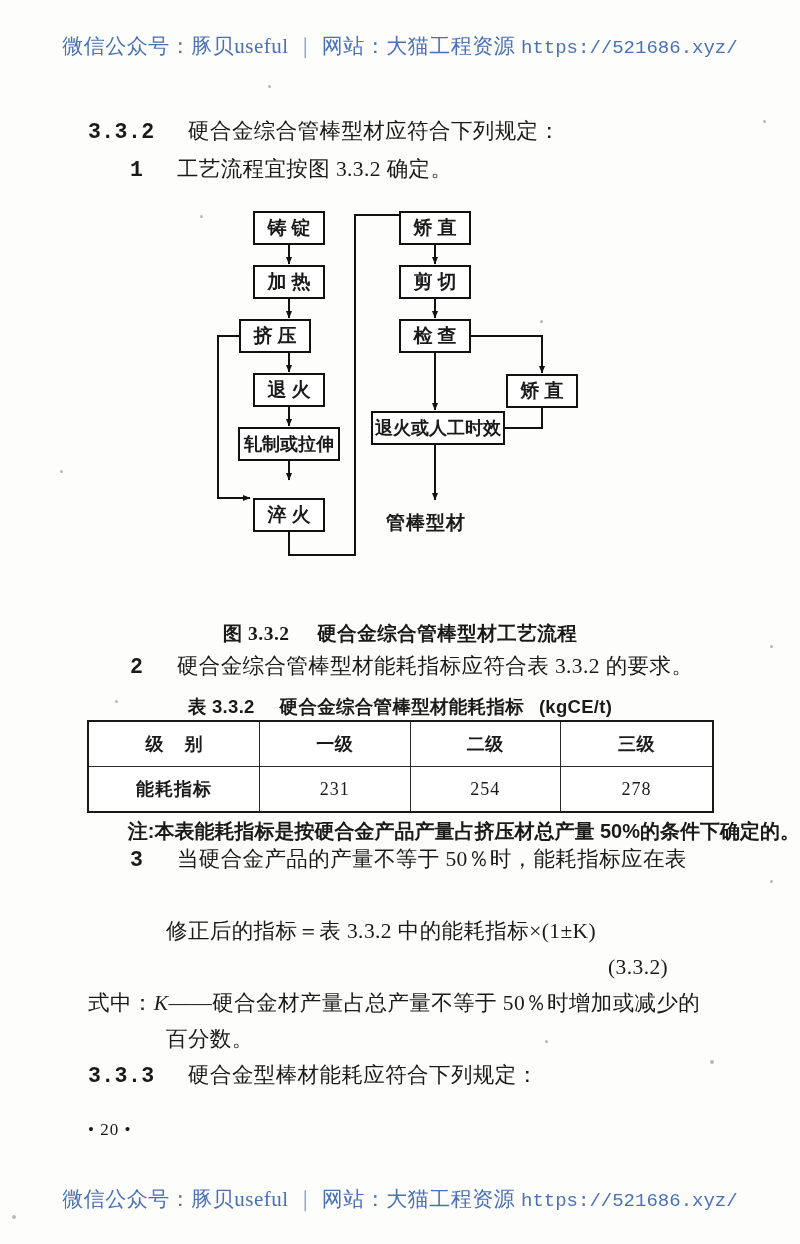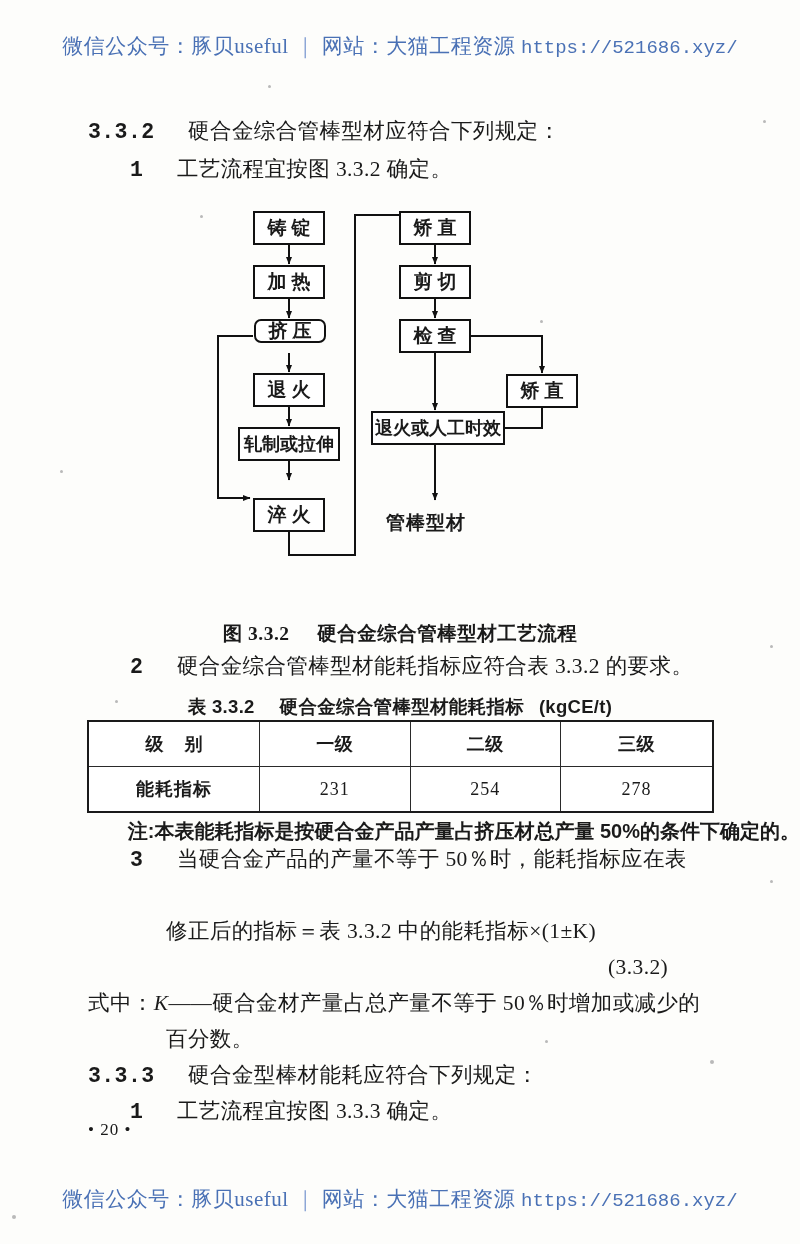--- a/index.html
+++ b/index.html
@@ -239,21 +239,21 @@
         <path d="M281,20 L285,20 L285,34"></path>
       </g>
     </svg>
 
     <div class="fbox" style="left:103px; top:16px;  width:72px; height:34px;">
       <span>铸锭</span>
     </div>
     <div class="fbox" style="left:103px; top:70px;  width:72px; height:34px;">
       <span>加热</span>
     </div>
-    <div class="fbox" style="left:104px; top:124px; width:72px; height:24px;border-radius:7px;">
+    <div class="fbox" style="left:89px; top:124px; width:72px; height:34px;">
       <span>挤压</span>
     </div>
     <div class="fbox" style="left:103px; top:178px; width:72px; height:34px;">
       <span>退火</span>
     </div>
     <div class="fbox tight" style="left:88px; top:232px; width:102px; height:34px;">
       <span>轧制或拉伸</span>
     </div>
     <div class="fbox" style="left:103px; top:303px; width:72px; height:34px;">
       <span>淬火</span>
@@ -339,25 +339,20 @@
   <div class="para" style="top:1025px; left:166px;">
     <span>百分数。</span>
   </div>
 
   <div class="para" style="top:1061px; left:88px;">
     <span class="num-label">3.3.3</span>
     <span style="display:inline-block;width:22px"></span>
     <span>硬合金型棒材能耗应符合下列规定：</span>
   </div>
 
-  <div class="para" style="top:1097px; left:130px;">
-    <span class="num-label">1</span>
-    <span style="display:inline-block;width:22px"></span>
-    <span>工艺流程宜按图 3.3.3 确定。</span>
-  </div>
 
   <div id="page-number">• 20 •</div>
 
   <div class="speck" style="left:200px; top:215px; width:3px; height:3px;"></div>
   <div class="speck" style="left:60px;  top:470px; width:3px; height:3px;"></div>
   <div class="speck" style="left:540px; top:320px; width:3px; height:3px;"></div>
   <div class="speck" style="left:770px; top:645px; width:3px; height:3px;"></div>
   <div class="speck" style="left:115px; top:700px; width:3px; height:3px;"></div>
   <div class="speck" style="left:710px; top:1060px; width:4px; height:4px;"></div>
   <div class="speck" style="left:763px; top:120px; width:3px; height:3px;"></div>

